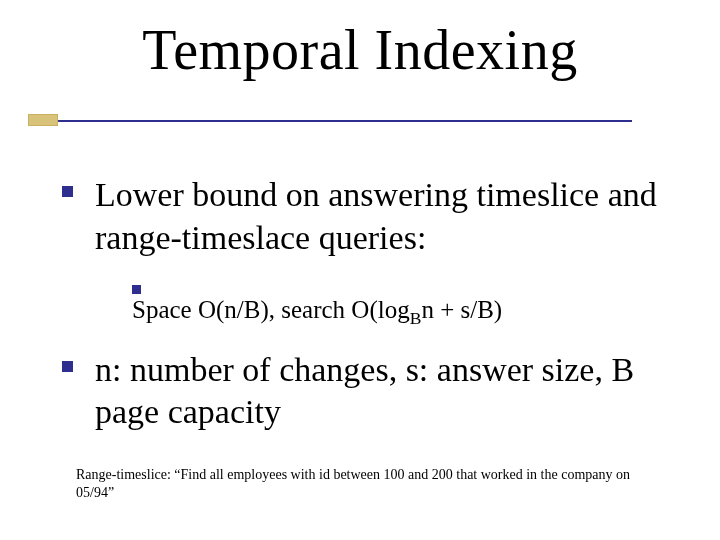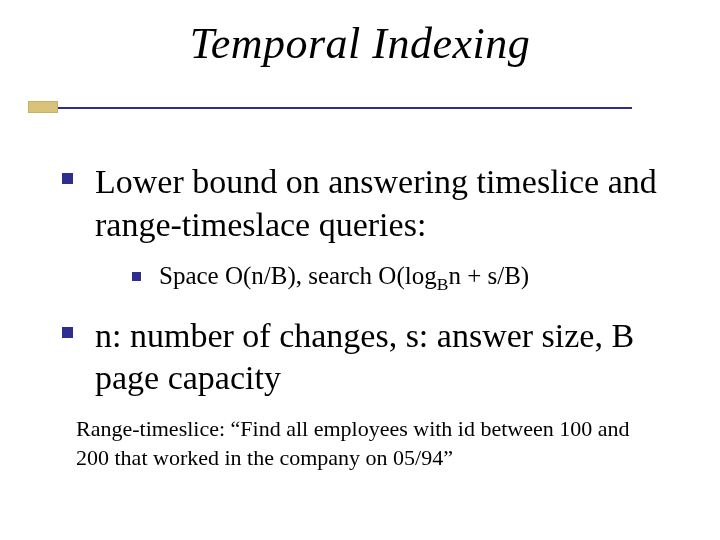--- a/index.html
+++ b/index.html
@@ -15,26 +15,25 @@
     height: 540px;
     position: relative;
     padding: 18px 48px 24px 48px;
   }
   .title-wrap {
     width: 100%;
     text-align: center;
     position: relative;
   }
   .title {
-    font-size: 44px;
+    font-size: 56px;
     font-weight: 400;
     display: inline-block;
     padding: 0 4px;
     letter-spacing: 0.5px;
-    font-style: italic;
   }
   .rule-container {
     margin-top: 36px;
     position: relative;
     height: 10px;
   }
   .rule-long {
     position: absolute;
     left: -10px;
     right: 40px;
@@ -69,38 +68,39 @@
     background: #2e2e8f;
     margin-top: 12px;
     margin-right: 22px;
   }
   .l1 .txt { flex: 1 1 auto; }
   .l2 {
     display: flex;
     margin: 6px 0 22px 70px;
     font-size: 25px;
     line-height: 1.3;
+    flex-direction: column;
   }
   .l2 .sq {
     flex: 0 0 auto;
     width: 9px;
     height: 9px;
     background: #2e2e8f;
     margin-top: 12px;
     margin-right: 18px;
   }
   .l2 .txt { flex: 1 1 auto; }
   .subscript {
     font-size: 0.7em;
     vertical-align: sub;
     line-height: 0;
   }
   .footnote {
-    margin-top: 14px;
-    font-size: 22px;
+    margin-top: 32px;
+    font-size: 14px;
     line-height: 1.35;
     padding-left: 14px;
     padding-right: 20px;
   }
 </style>
 </head>
 <body>
 
 <div class="slide">
 

